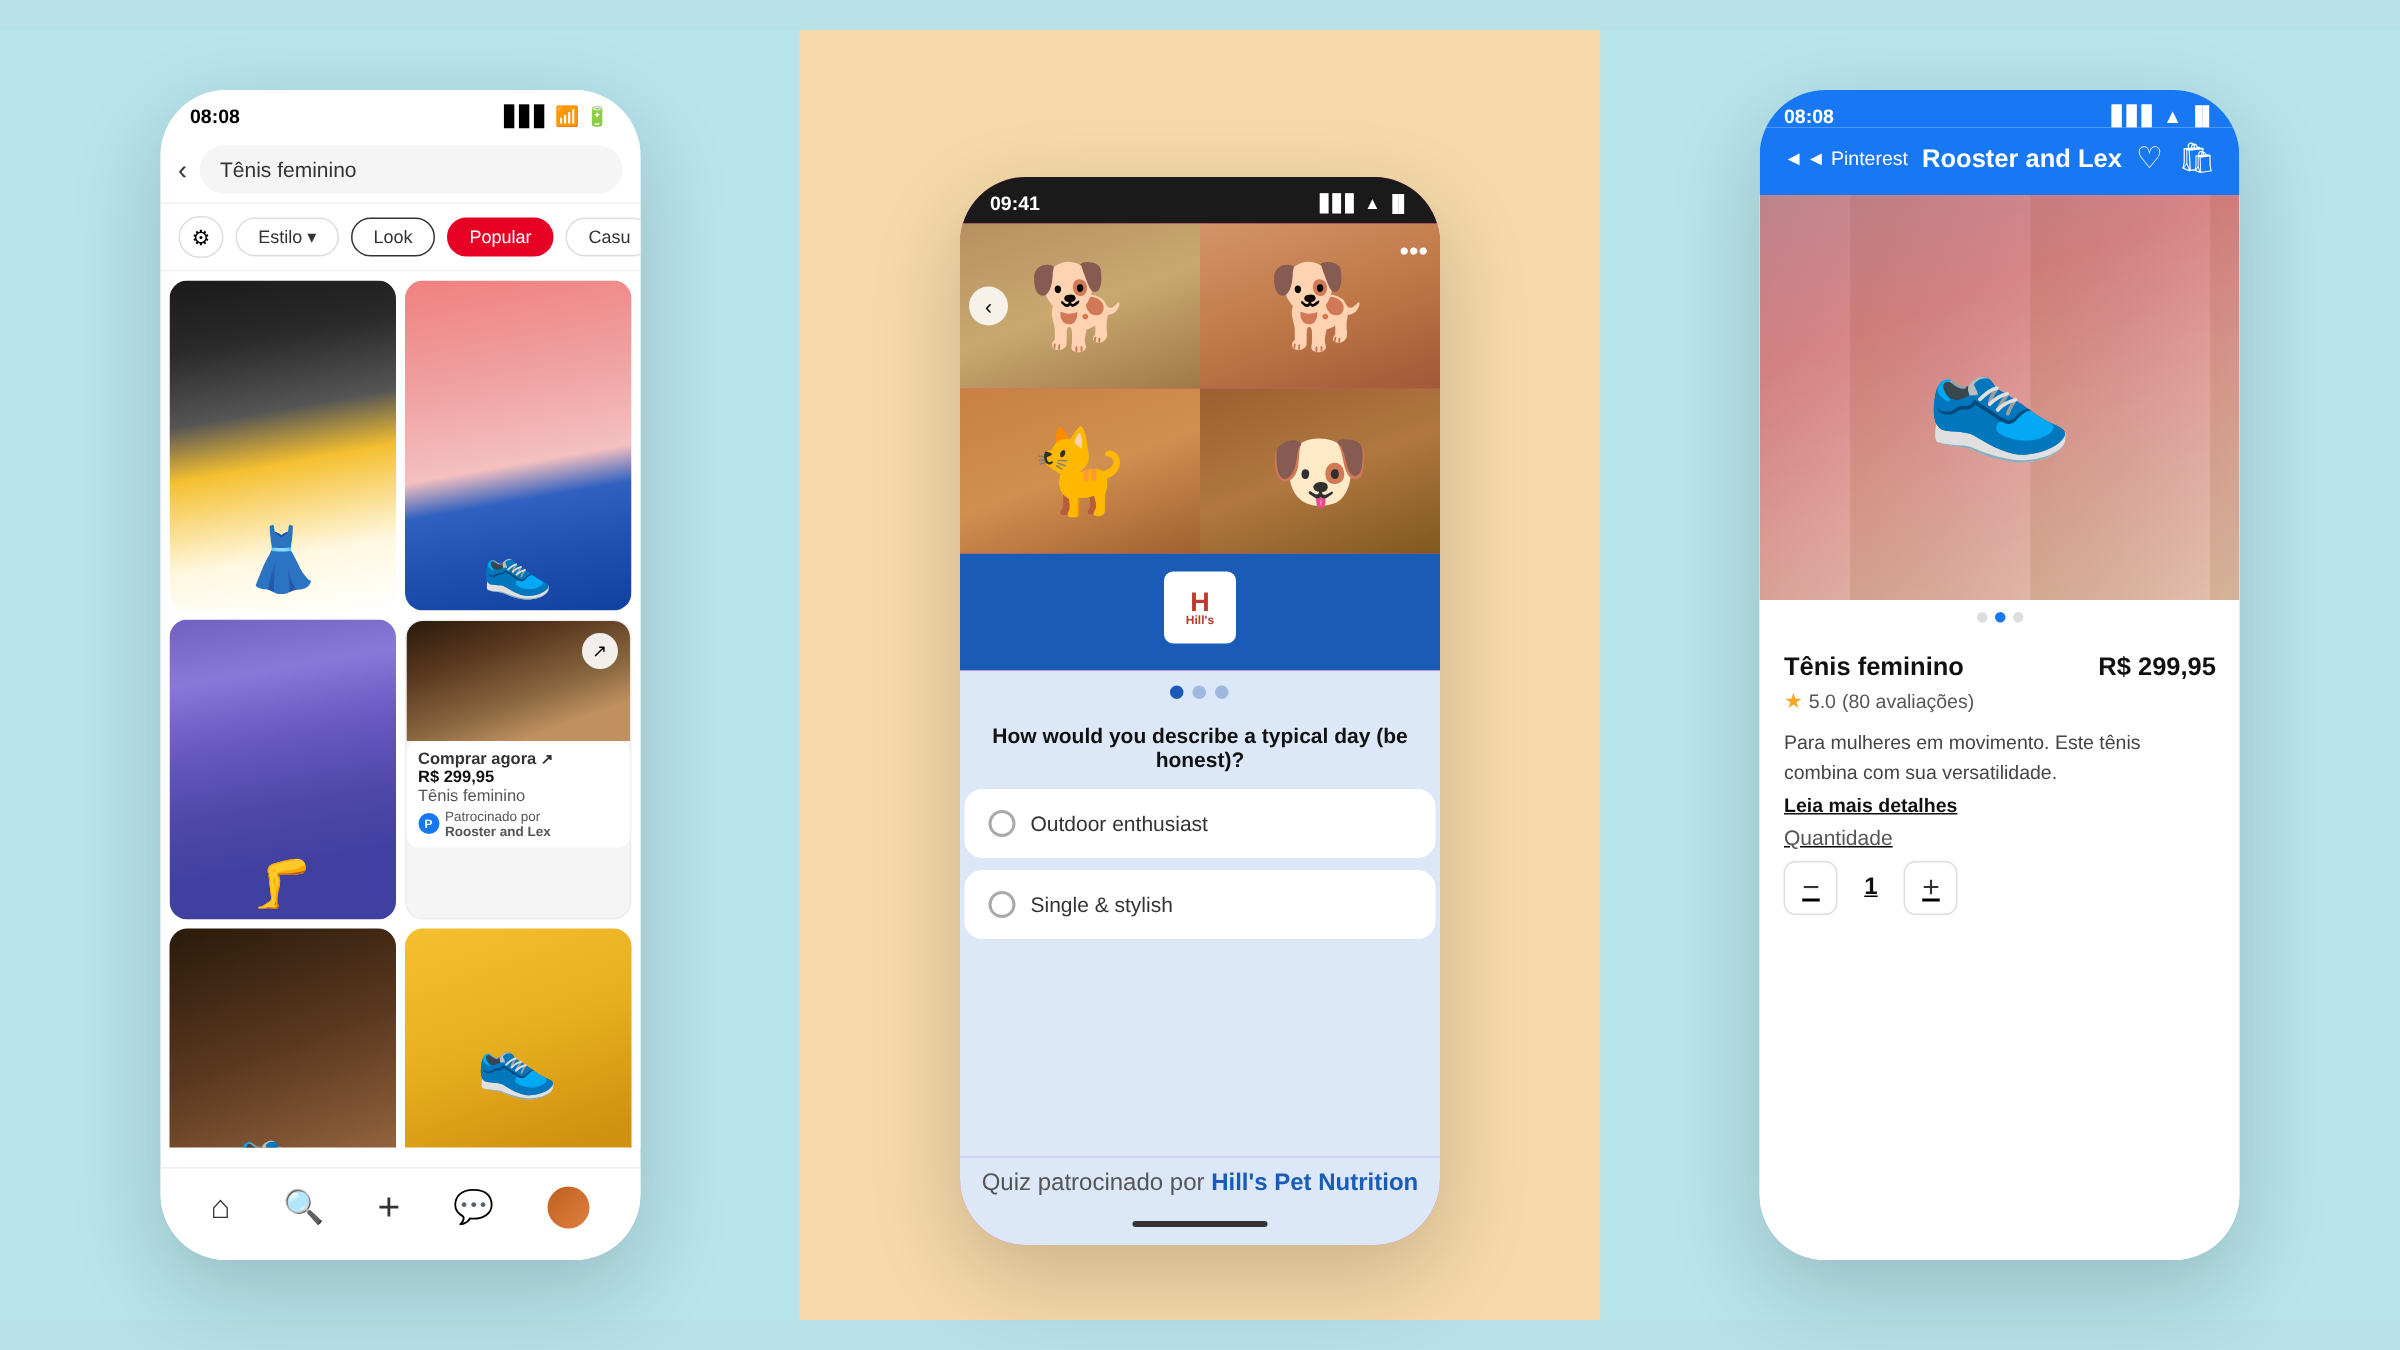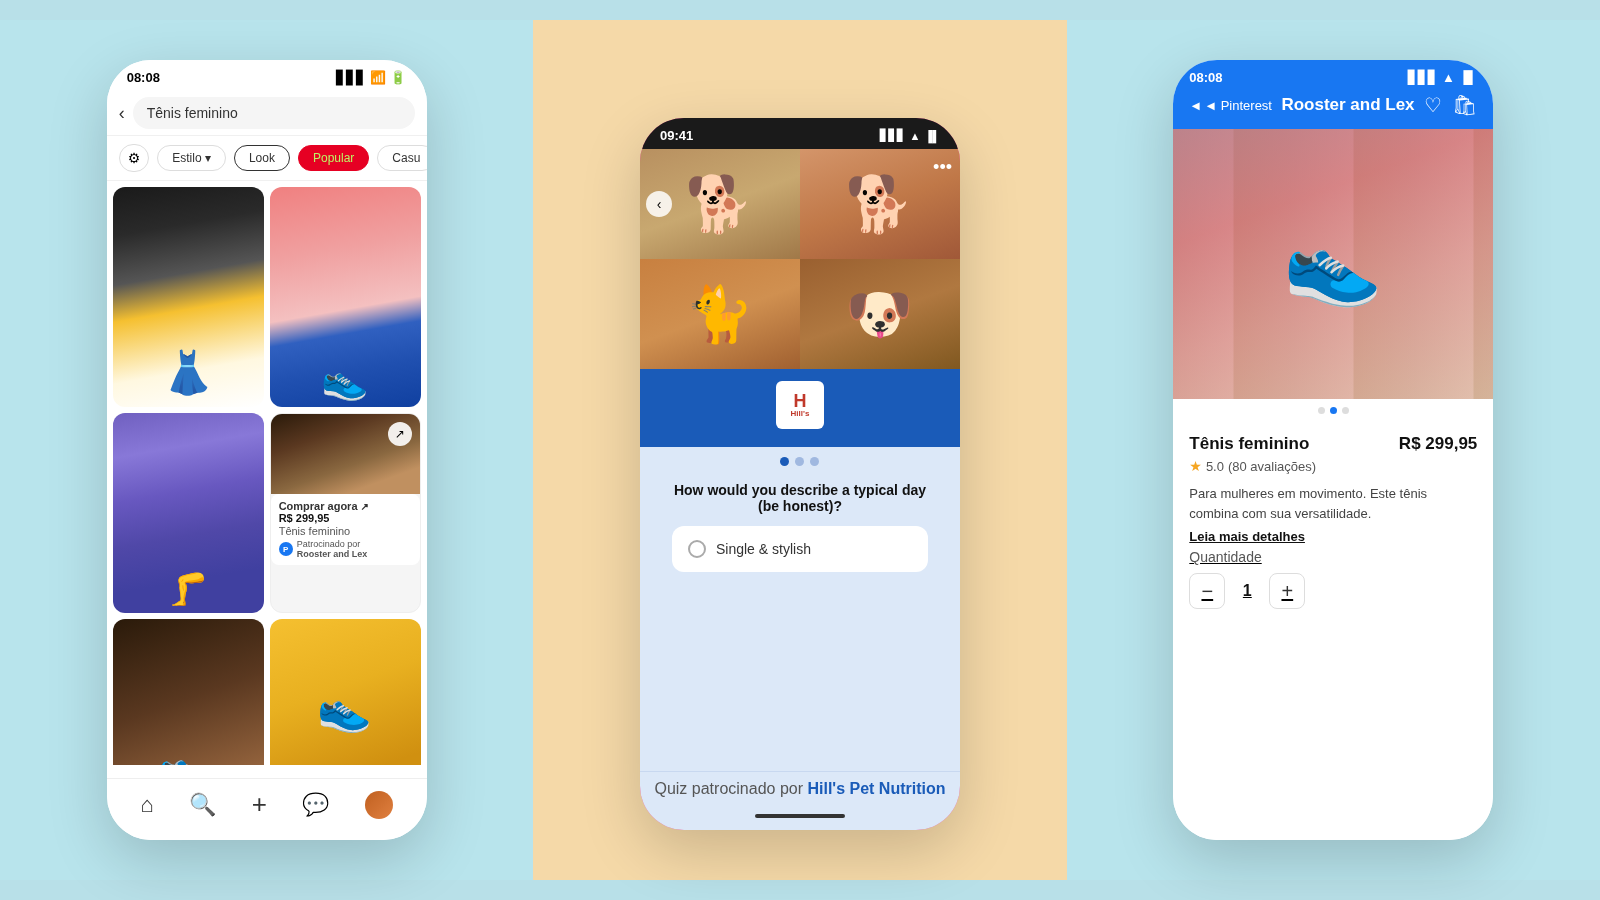--- a/index.html
+++ b/index.html
@@ -87,21 +87,21 @@
       font-size: 12px;
       font-weight: 500;
       white-space: nowrap;
       cursor: pointer;
       border: 1px solid #ddd;
       background: #fff;
       color: #333;
     }
     .filter-chip.active {
       background: #e60023;
-      color: #bef264;
+      color: #ffffff;
       border-color: #e60023;
     }
     .filter-chip.outlined {
       background: #fff;
       color: #333;
     }
     .filter-chip.dark-outlined {
       background: #fff;
       border: 1.5px solid #333;
       color: #333;
@@ -440,24 +440,28 @@
         </div>
       </div>
     </div>
 
     <div style="display:flex; justify-content:center; gap:6px; padding:10px 0 6px; background:#dce8f8; flex-shrink:0;">
       <div style="width:9px; height:9px; border-radius:50%; background:#1a5bb8;"></div>
       <div style="width:9px; height:9px; border-radius:50%; background:#a0b8e0;"></div>
       <div style="width:9px; height:9px; border-radius:50%; background:#a0b8e0;"></div>
     </div>
 
-    <div style="background:#dce8f8; padding:10px 32px 10px; flex:1; overflow:hidden;">
+    <div style="background:#dce8f8; padding:10px 3px 10px; flex:1; overflow:hidden;">
       <div style="font-size:14px; font-weight:700; color:#111; text-align:center; margin-bottom:12px;">How would you describe a typical day (be honest)?</div>
 
 
+      <div class="quiz-option">
+        <div class="radio-circle"></div>
+        <span class="quiz-option-label">Outdoor enthusiast</span>
+      </div>
 
       <div class="quiz-option">
         <div class="radio-circle"></div>
         <span class="quiz-option-label">Single &amp; stylish</span>
       </div>
     </div>
 
     <div style="background:#dce8f8; text-align:center; padding:8px 12px; font-size:16px; color:#555; border-top:1px solid #c8d8f0; flex-shrink:0;">
       <span>Quiz patrocinado por </span><span style="font-weight:700; color:#1a5bb8;">Hill's Pet Nutrition</span>
     </div>

